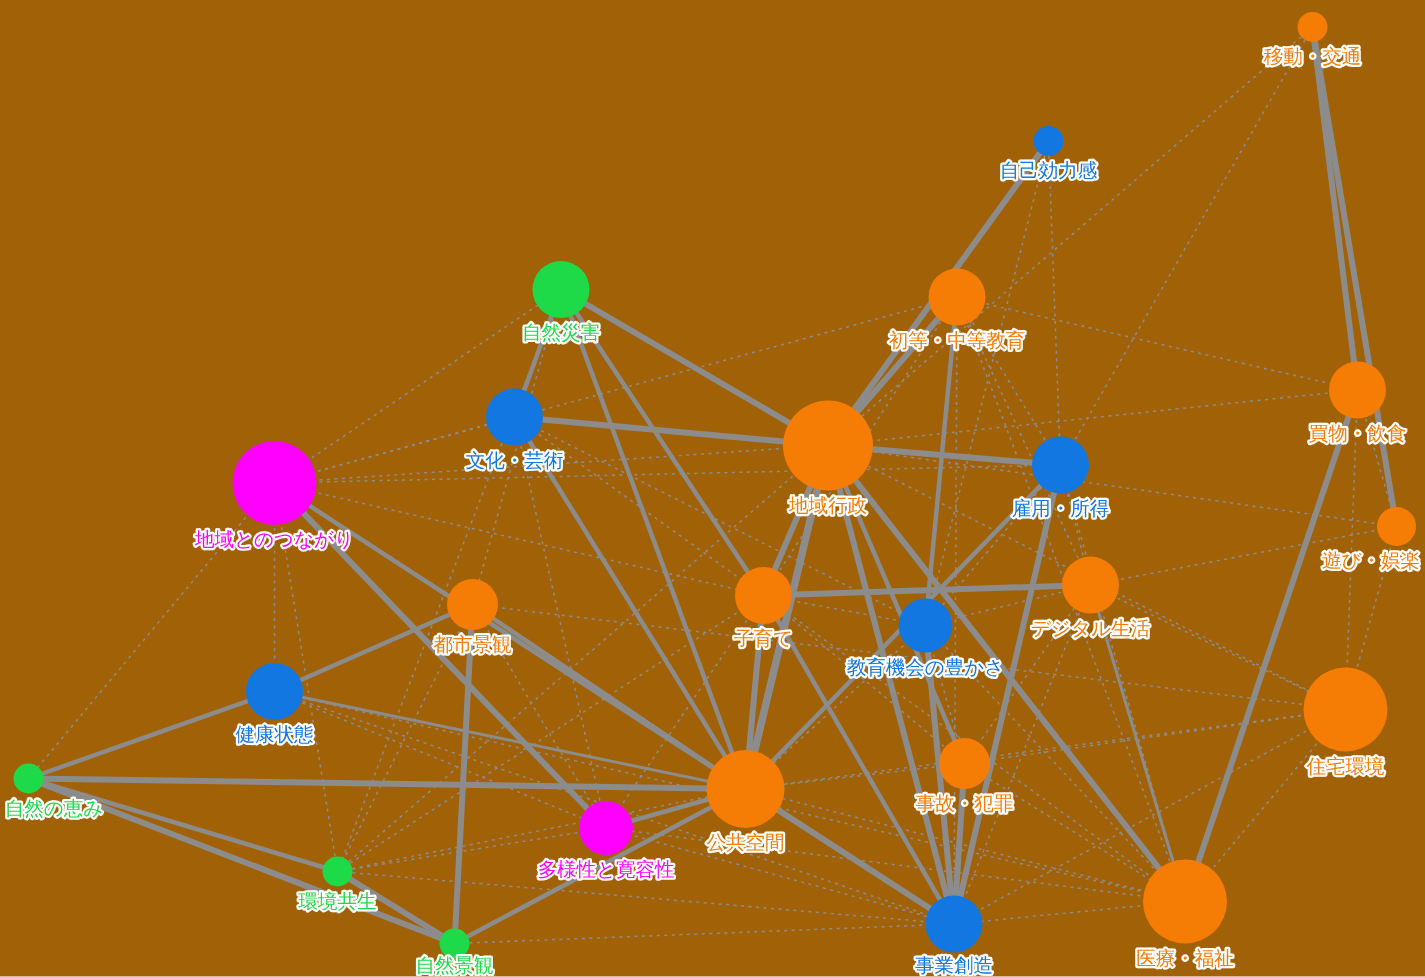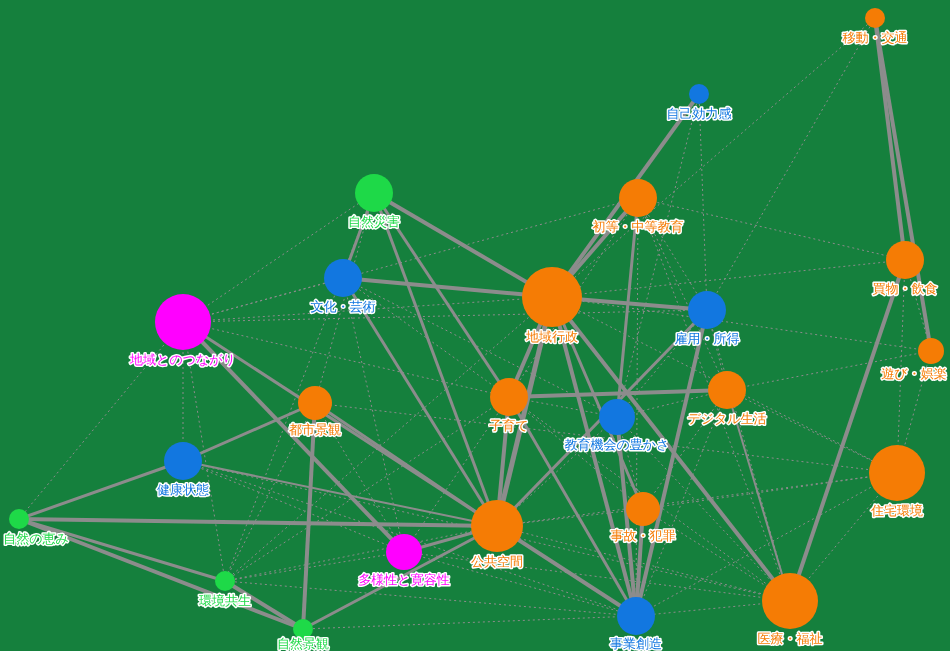--- a/index.html
+++ b/index.html
@@ -5,21 +5,21 @@
   html, body {
     margin: 0;
     padding: 0;
     background: #ffffff;
     font-family: "Liberation Sans", sans-serif;
   }
   #canvas-wrap {
     position: relative;
     width: 950px;
     height: 651px;
-    background: #15803d;
+    background: #a16207;
     overflow: hidden;
   }
   svg text {
     font-family: "Liberation Sans", sans-serif;
     font-size: 13px;
     paint-order: stroke;
     stroke: #ffffff;
     stroke-width: 3px;
     stroke-linejoin: round;
   }

